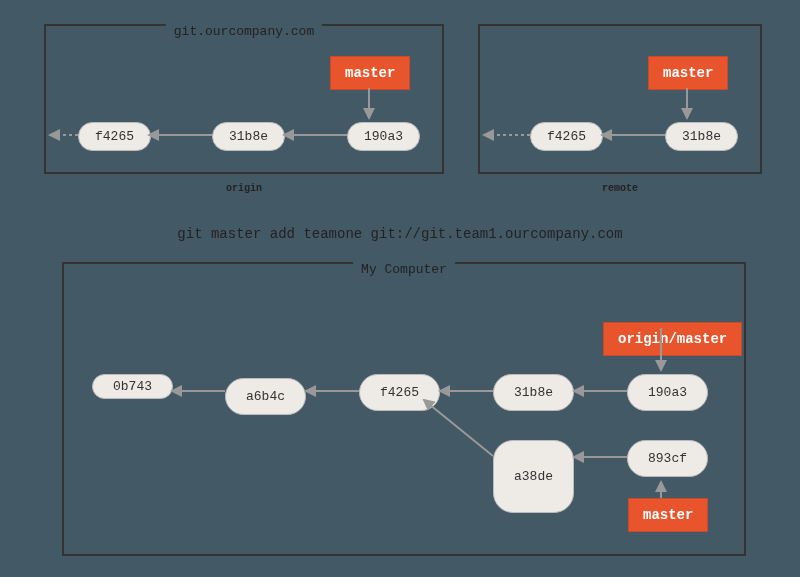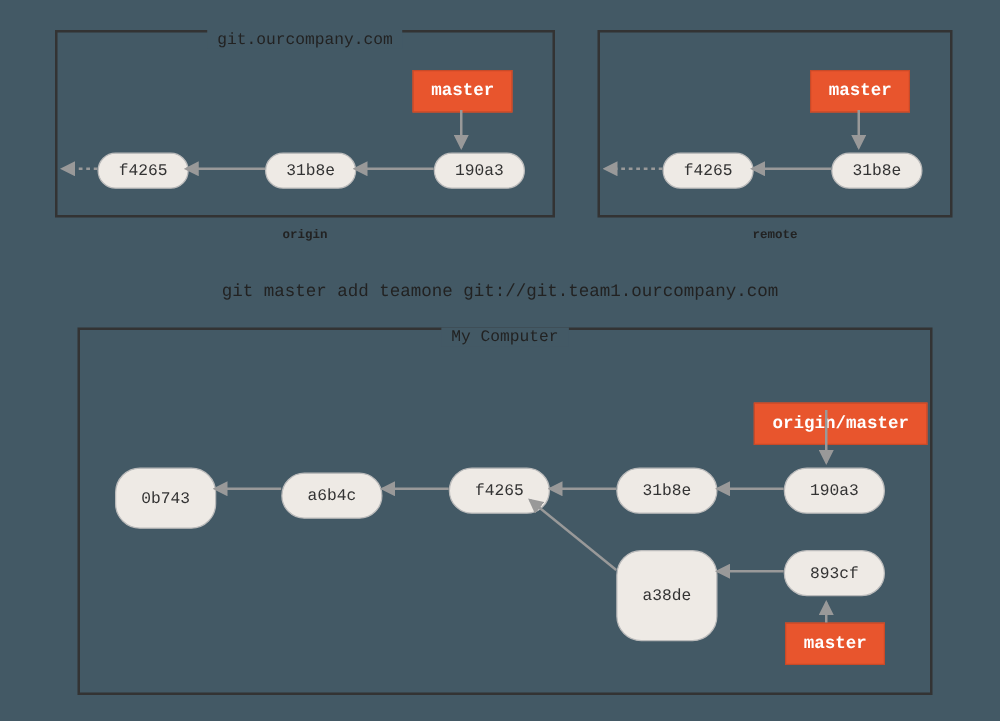--- a/index.html
+++ b/index.html
@@ -156,21 +156,21 @@
 
 <div class="command" style="top:226px;">git master add teamone git://git.team1.ourcompany.com</div>
 
 <div class="box" style="left:62px; top:262px; width:684px; height:294px;text-align:center;">
   <div class="box-title">My Computer</div>
 </div>
 
 <div class="tag" style="left:603px; top:294px;margin-top:28px;">origin/master</div>
 <div class="tag" style="left:628px; top:498px;">master</div>
 
-<div class="commit" style="left:92px;  top:374px; padding:16px 20px; border-radius:20px;">0b743</div>
+<div class="commit" style="left:92px;  top:374px; padding:4px 20px; border-radius:20px;">0b743</div>
 <div class="commit" style="left:225px; top:378px; padding:10px 20px; border-radius:20px;">a6b4c</div>
 <div class="commit" style="left:359px; top:374px; padding:10px 20px; border-radius:20px;">f4265</div>
 <div class="commit" style="left:493px; top:374px; padding:10px 20px; border-radius:20px;">31b8e</div>
 <div class="commit" style="left:627px; top:374px; padding:10px 20px; border-radius:20px;">190a3</div>
 
 <div class="commit" style="left:493px; top:440px; padding:28px 20px; border-radius:20px;">a38de</div>
 <div class="commit" style="left:627px; top:440px; padding:10px 20px; border-radius:20px;">893cf</div>
 
 <svg class="arrow" style="left:660px; top:328px; width:2px; height:46px;">
   <defs>

